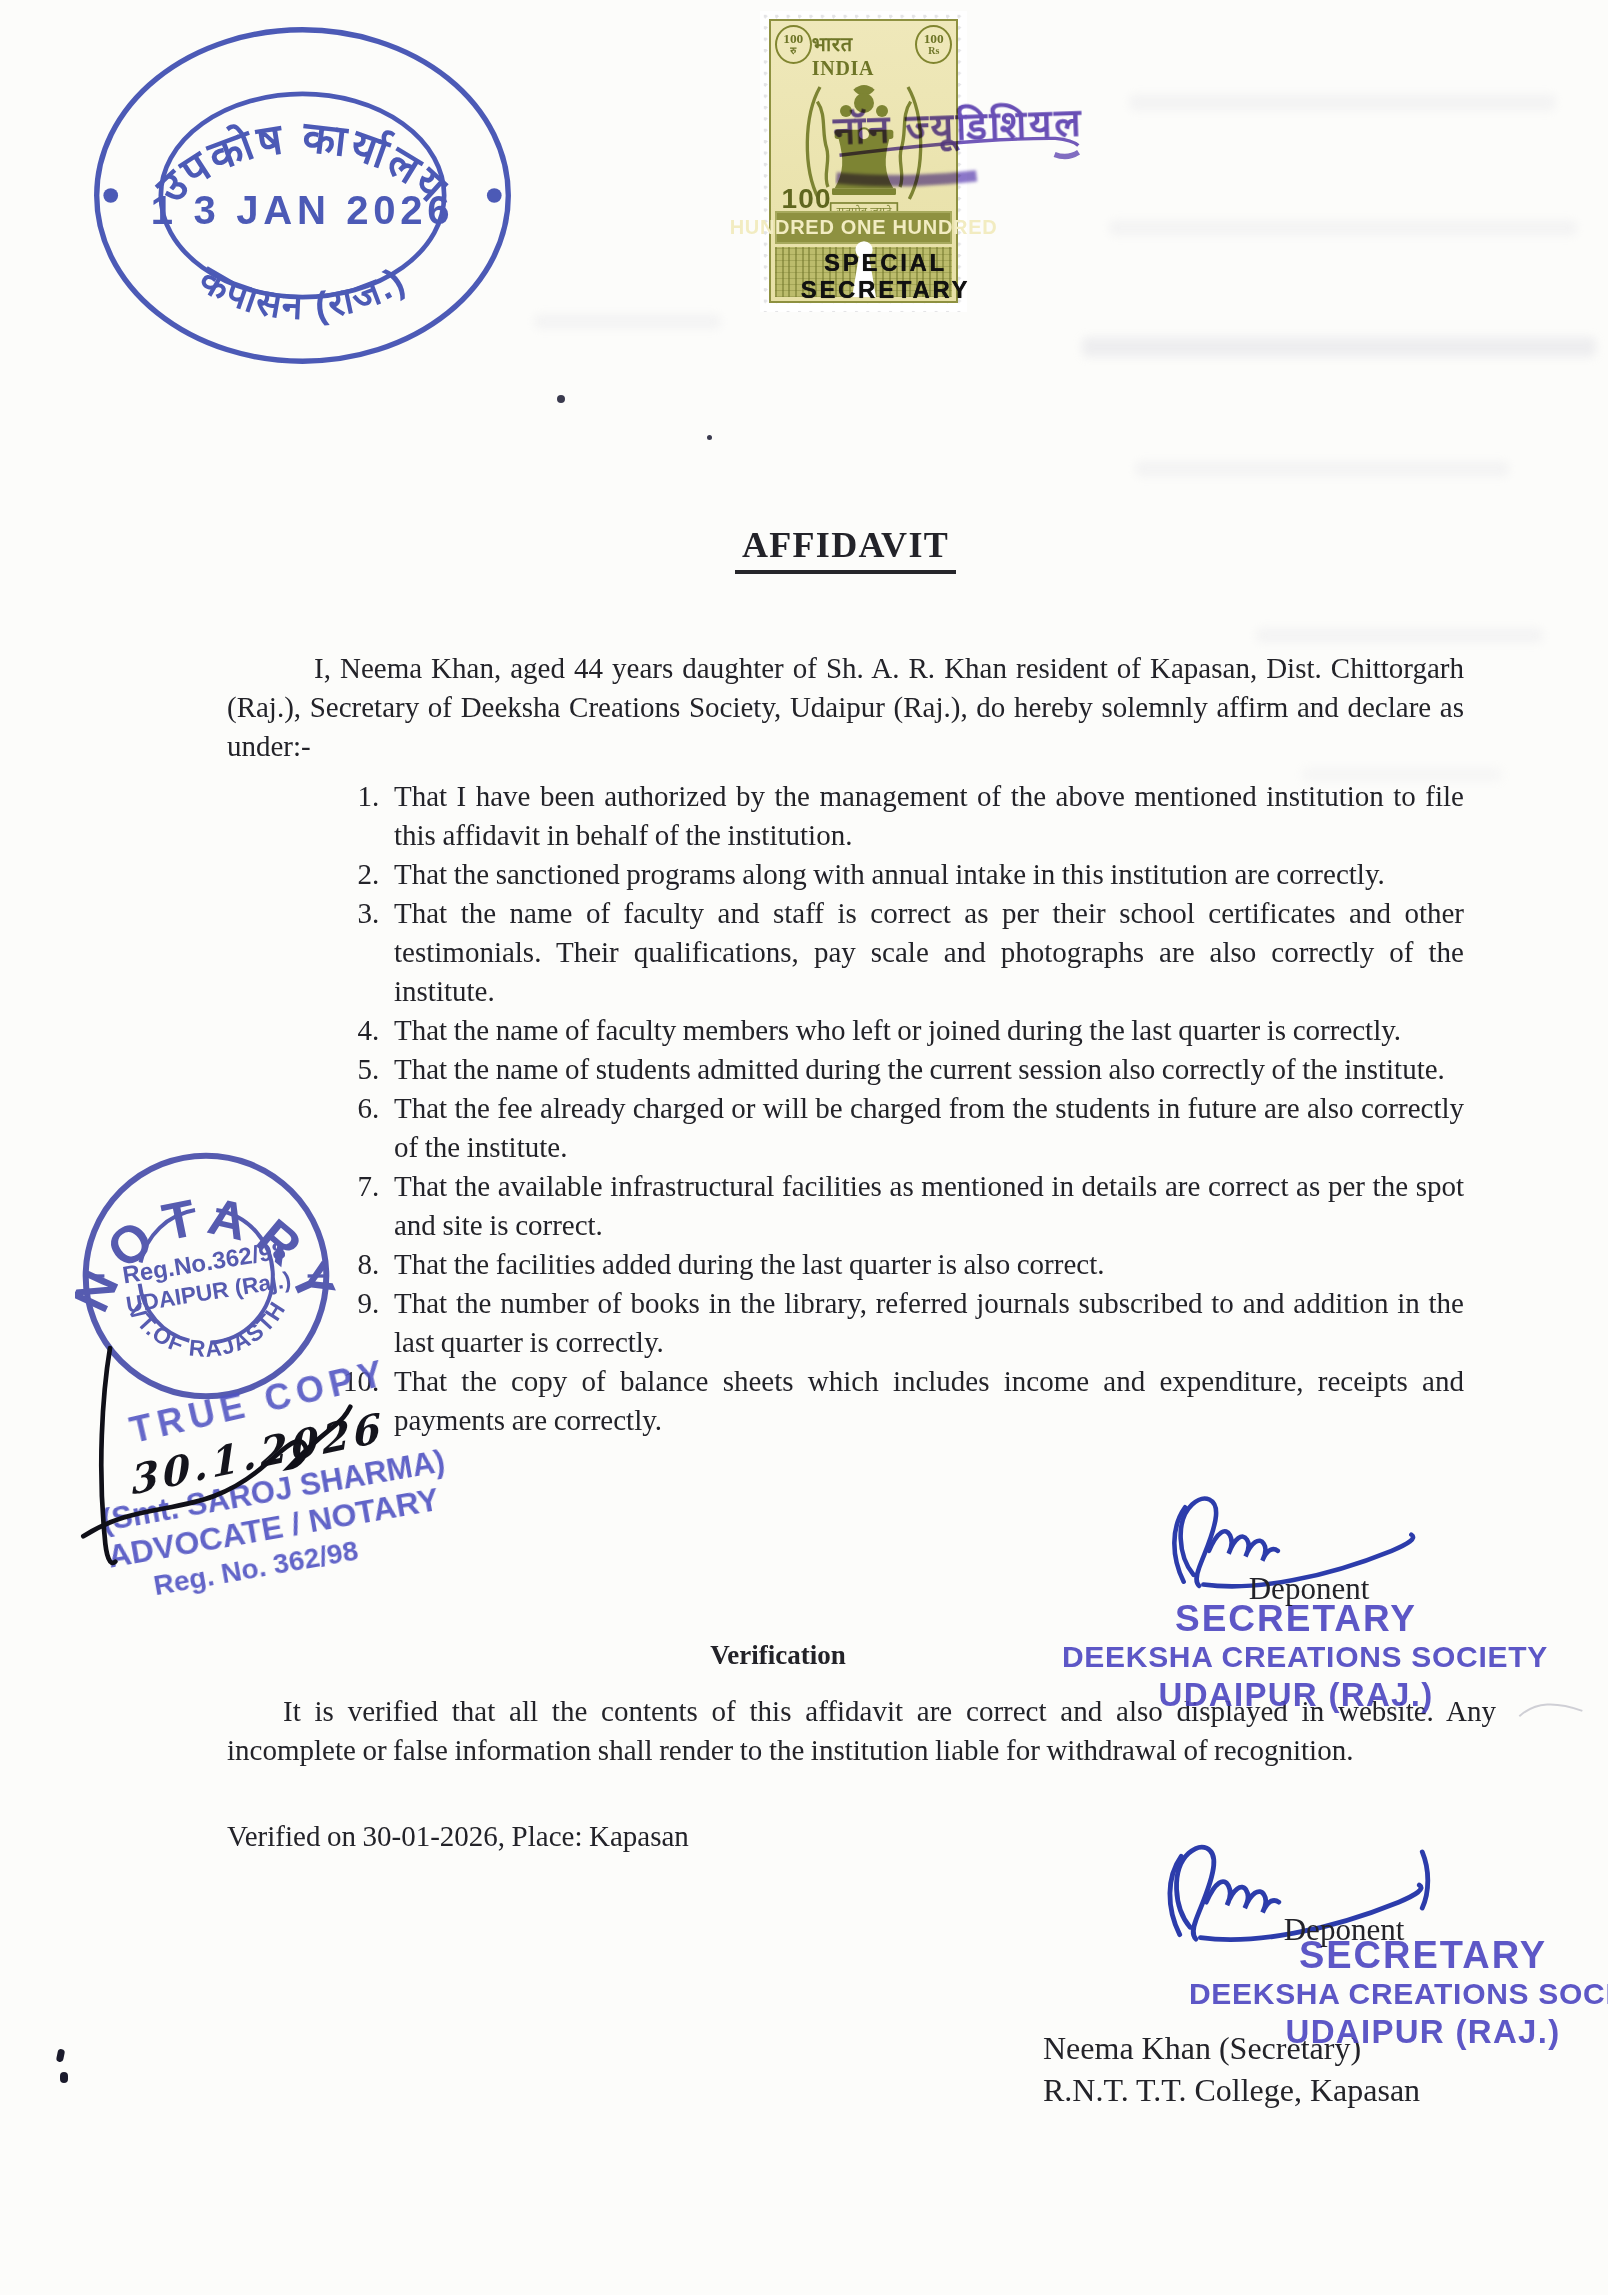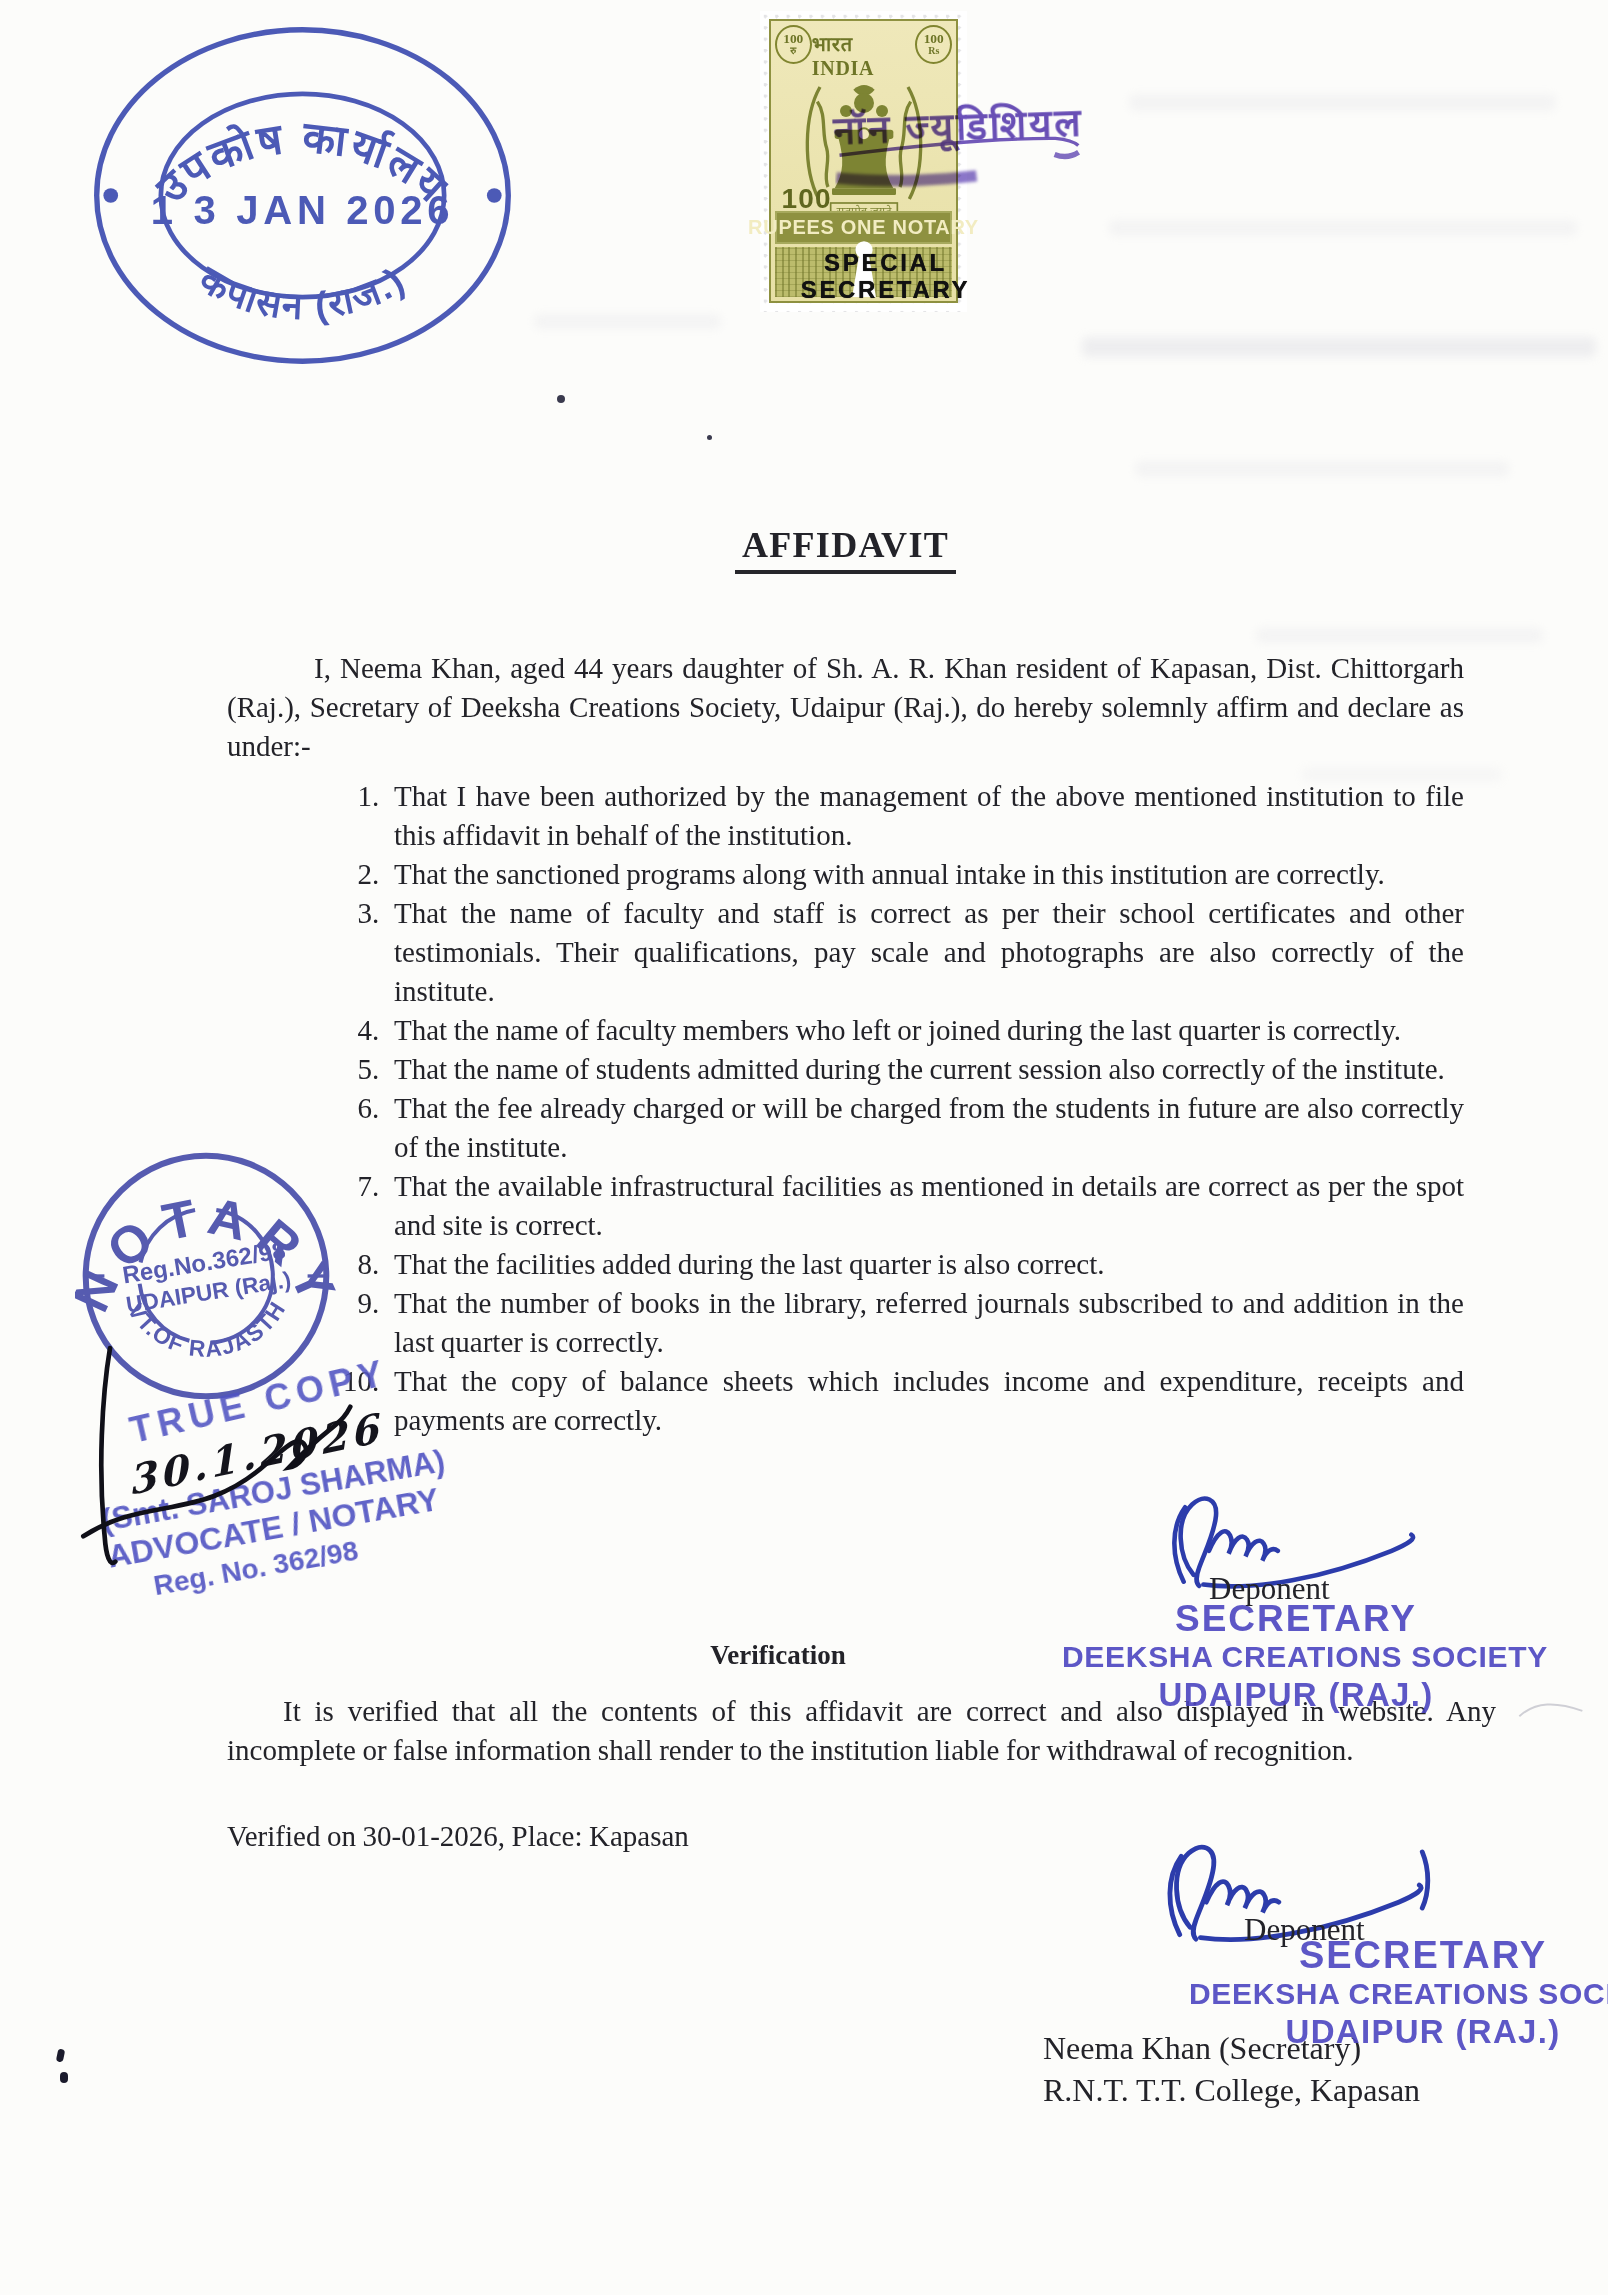--- a/index.html
+++ b/index.html
@@ -117,21 +117,21 @@
   .saroj .l2{font-size:32px;line-height:37px;white-space:nowrap;}
   .saroj .l3{font-size:28px;line-height:35px;white-space:nowrap;}
   .black-sign{position:absolute;left:0;top:0;z-index:5;}
   
   .sig-block{position:absolute;z-index:2;}
   .sig1{left:1089px;top:1487px;width:468px;height:220px;}
   .sig2{left:1122px;top:1837px;width:487px;height:227px;}
   .blue-sign{position:absolute;}
   .sig1 .blue-sign{left:75px;top:4px;}
   .sig2 .blue-sign{left:37px;top:2.7px;}
-  .deponent{position:absolute;font-size:31px;color:#232329;width:200px;}
+  .deponent{position:absolute;font-size:31px;color:#232329;text-align:center;width:200px;}
   .sig1 .deponent{left:120px;top:84px;}
   .sig2 .deponent{left:122px;top:75px;}
   .sec-stamp{
     position:absolute;width:468px;text-align:center;color:#4b44c0;
     font-family:"Liberation Sans","DejaVu Sans",sans-serif;font-weight:bold;
     filter:blur(0.3px);opacity:.9;mix-blend-mode:multiply;
   }
   .sig1 .sec-stamp{left:-27px;top:112px;}
   .sig2 .sec-stamp{left:67px;top:99px;}
   .sec-stamp .s1{font-size:37px;line-height:39px;letter-spacing:2px;white-space:nowrap;}
@@ -196,21 +196,21 @@
           <circle cx="127" cy="54" r="9"></circle>
           <rect x="56" y="82" width="88" height="14" rx="4"></rect>
           <path d="M62,96 C70,126 70,146 56,170 L144,170 C130,146 130,126 138,96 Z"></path>
           <rect x="52" y="170" width="96" height="10" rx="2"></rect>
         </g>
         <circle cx="100" cy="89" r="9" fill="#efe8ba" stroke="#7d8433" stroke-width="3"></circle>
         <rect x="50" y="192" width="100" height="24" fill="none" stroke="#7d8433" stroke-width="2.5"></rect>
         <text x="100" y="210" text-anchor="middle" font-size="17" fill="#7d8433" font-family="Liberation Sans, DejaVu Sans, sans-serif">सत्यमेव जयते</text>
       </svg>
       <div class="rev-mid-value">100</div>
-      <div class="rev-band">RUPEES ONE NOTARY</div>
+      <div class="rev-band">HUNDRED ONE HUNDRED</div>
       <div class="rev-bottom">
         <div class="rev-kind">
           <div>SPECIAL</div>
           <div>SECRETARY</div>
         </div>
         <svg class="pawn" width="32" height="57" viewBox="0 0 48 86">
           <circle cx="24" cy="15" r="13" fill="#fff"></circle>
           <path d="M16,26 L32,26 L42,86 L6,86 Z" fill="#fff"></path>
         </svg>
       </div>

